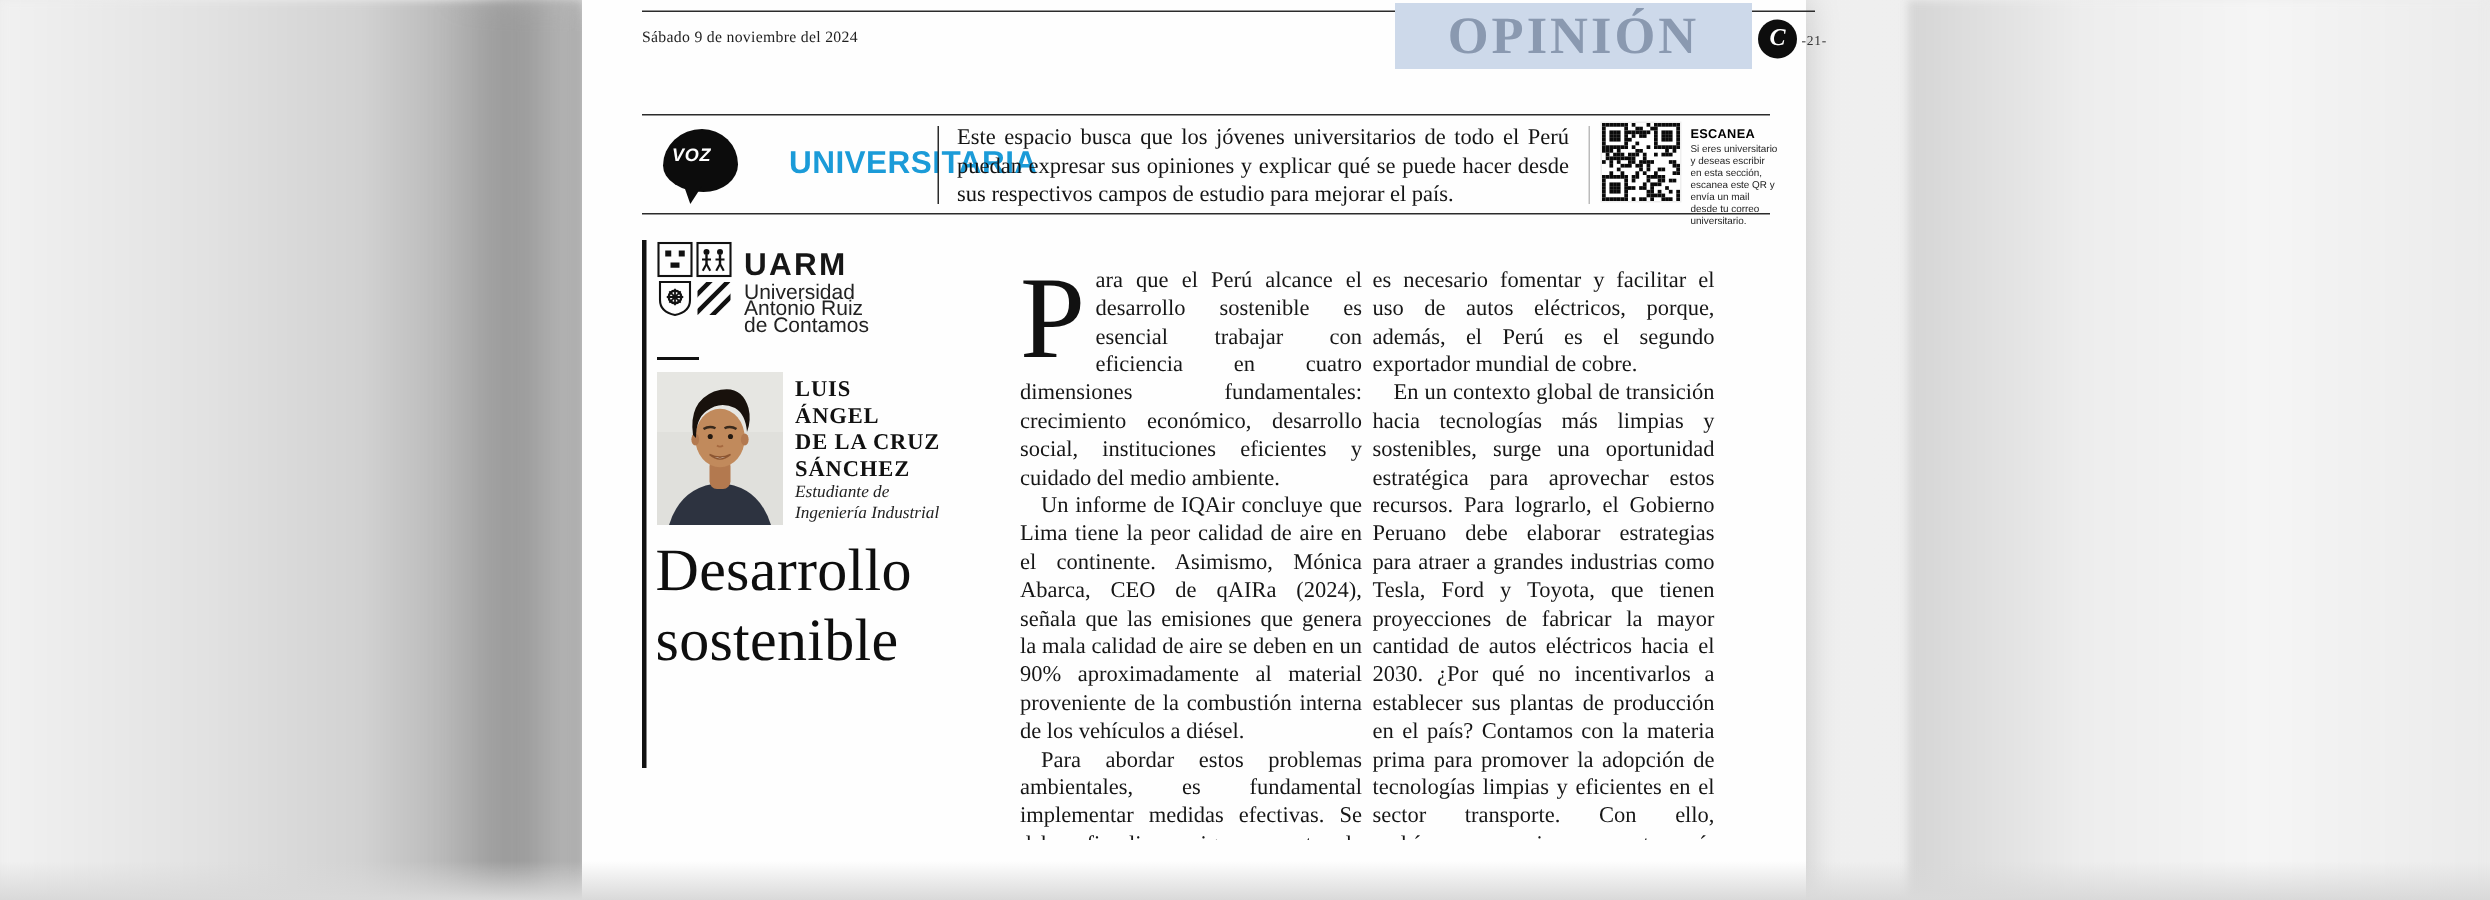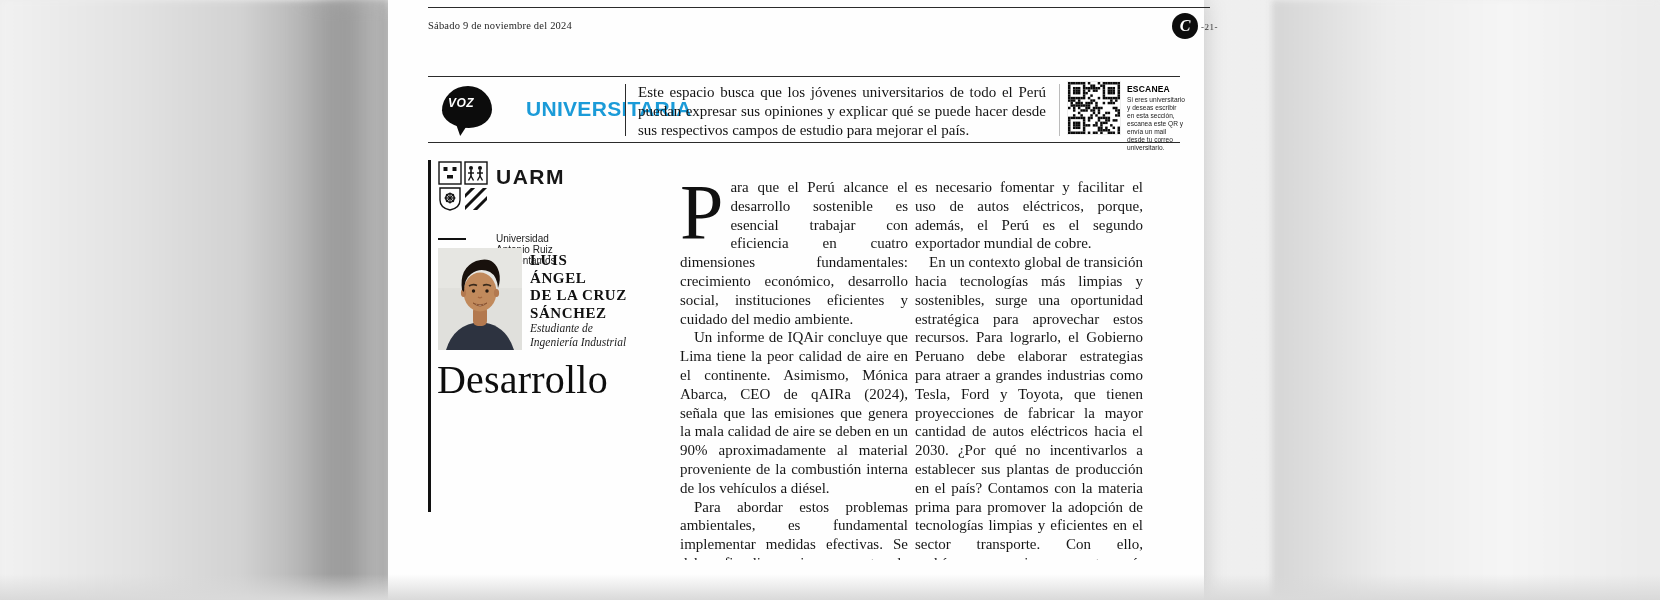--- a/index.html
+++ b/index.html
@@ -65,21 +65,21 @@
   .scan-title { font-weight:700; font-size:8.5px; letter-spacing:.2px; color:#000; }
   .scan-body { margin-top:2px; font-size:6.6px; line-height:8px; color:#222; }
 
   
   .rail-rule { position:absolute; left:40px; top:160px; width:3px; height:352px; background:#111; }
   .uarm-block { position:absolute; left:50px; top:161px; width:190px; height:56px; }
   .uarm-crest { position:absolute; left:0; top:0; }
   .uarm-acronym { position:absolute; left:58px; top:4px; font-family:"Liberation Sans",sans-serif;
     font-weight:700; font-size:21px; letter-spacing:1.5px; color:#161616; }
   .uarm-name { position:absolute; left:58px; top:28px; font-family:"Liberation Sans",sans-serif;
-    font-size:10px; line-height:11px; color:#222;margin-top:44px; }
+    font-size:14px; line-height:11px; color:#222; }
   .byline-divider { position:absolute; left:50px; top:238px; width:28px; height:2px; background:#111; }
   .portrait { position:absolute; left:50px; top:248px; width:84px; height:102px; background:#dededb; }
   .author-name { position:absolute; left:142px; top:252px; font-size:15px; line-height:17.5px;
     letter-spacing:.6px; color:#111; font-weight:600; }
   .author-name span { display:block; }
   .author-role { position:absolute; left:142px; top:322px; font-style:italic; font-size:11.5px;
     line-height:13.5px; color:#222; }
   .author-role span { display:block; }
   .article-title { position:absolute; left:49px; top:356px; font-size:40px; line-height:47px;
     color:#0e0e0e; letter-spacing:.2px; }
@@ -107,20 +107,23 @@
       <i></i>
       <i></i>
       <i></i>
   </div>
   <div class="ghost-dark-blob"></div>
 
   <div class="page">
 
     <div class="top-rule"></div>
     <div class="date">Sábado 9 de noviembre del 2024</div>
+    <div class="opinion-badge">
+      <span>OPINIÓN</span>
+    </div>
     <div class="brand-circle">
       <span>C</span>
     </div>
     <div class="page-num">-21-</div>
 
     <div class="band-rule-top"></div>
     <div class="band-rule-bottom"></div>
     <div class="voz-logo">
       <div class="voz-bubble"></div>
       <div class="voz-text">VOZ</div>
@@ -431,20 +434,21 @@
       <span>SÁNCHEZ</span>
     </div>
 
     <div class="author-role">
       <span>Estudiante de</span>
       <span>Ingeniería Industrial</span>
     </div>
 
     <div class="article-title">
       <span>Desarrollo</span>
+      <span>sostenible</span>
     </div>
 
     <div class="col col1" lang="es">
       <p><span class="dropcap">P</span><span>ara que el Perú alcance el desarrollo sostenible es esencial trabajar con eficiencia en cuatro dimensiones fundamentales: crecimiento económico, desarrollo social, instituciones eficientes y cuidado del medio ambiente.</span></p>
       <p class="indent"><span>Un informe de IQAir concluye que Lima tiene la peor calidad de aire en el continente. Asimismo, Mónica Abarca, CEO de qAIRa (2024), señala que las emisiones que genera la mala calidad de aire se deben en un 90% aproximadamente al material proveniente de la combustión interna de los vehículos a diésel.</span></p>
       <p class="indent"><span>Para abordar estos problemas ambientales, es fundamental implementar medidas efectivas. Se debe fiscalizar rigurosamente la circulación de autos con más de 20 años de antigüedad, ya que no deberían estar en circulación; y</span></p>
     </div>
 
     <div class="col col2" lang="es">
       <p><span>es necesario fomentar y facilitar el uso de autos eléctricos, porque, además, el Perú es el segundo exportador mundial de cobre.</span></p>

